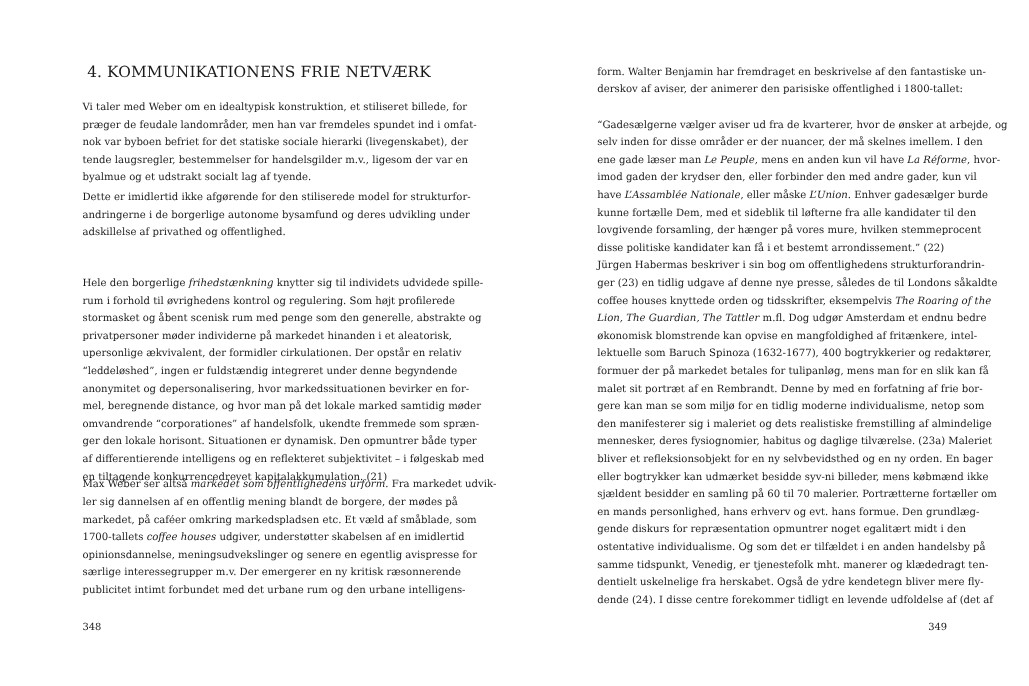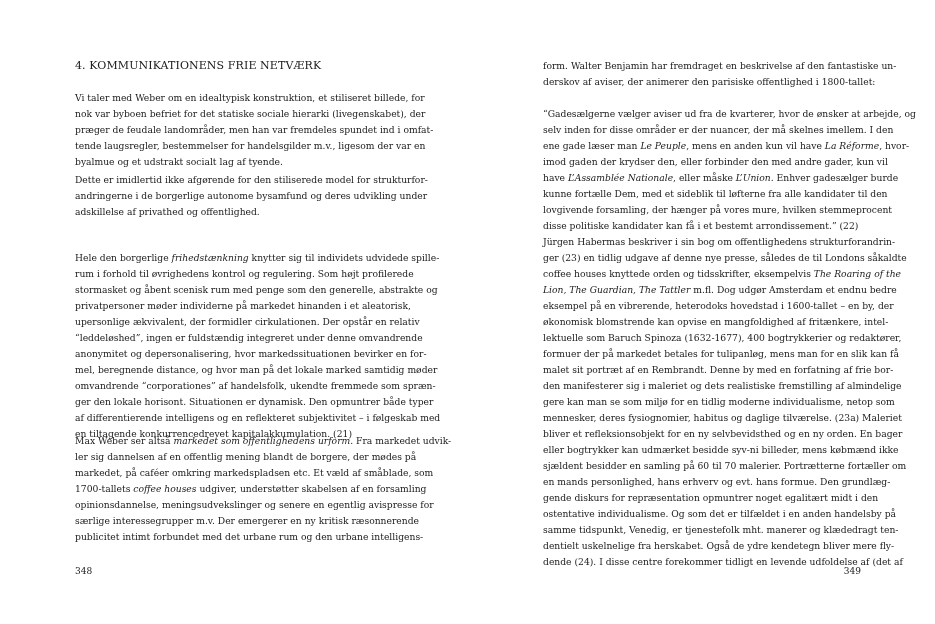--- a/index.html
+++ b/index.html
@@ -2,71 +2,71 @@
 <html><head>
 <meta charset="utf-8">
 <style>
   html, body { margin: 0; padding: 0; background: #ffffff; }
   body { width: 935px; height: 624px; position: relative; overflow: hidden;
          font-family: "DejaVu Serif", "Liberation Serif", serif; color: #1a1a1a; }
   .page { position: absolute; top: 0; }
   .page-left { left: 75px; width: 321px; }
   .page-right { left: 543px; width: 318px; }
   .text { font-size: 9.2px; line-height: 16px; text-align: justify; hyphens: manual; }
-  .chapter-title { position: absolute; top: 58px; left: 0; width: 100%; text-align: left;
-                   font-size: 11px; letter-spacing: 0.1px; line-height: 16px; }
+  .chapter-title { position: absolute; top: 58px; left: 0; width: 100%; text-align: center;
+                   font-size: 14px; letter-spacing: 0.1px; line-height: 16px; }
   .body-block { position: absolute; left: 0; width: 100%; }
   .line { display: block; text-align: justify; text-align-last: justify; white-space: nowrap; overflow: visible; height: 16px; }
   .line.last { text-align-last: left; }
   .subhead { font-weight: bold; }
   i { font-style: italic; }
   .page-number { position: absolute; top: 563px; font-size: 9px; line-height: 16px; }
   .page-left .page-number { left: 0; }
   .page-right .page-number { right: 0; }
 </style>
 </head>
 <body>
 
 <div class="page page-left">
   <div class="chapter-title text">4. KOMMUNIKATIONENS FRIE NETVÆRK</div>
 
   <div class="body-block text" style="top:90px">
     <span class="line">Vi taler med Weber om en idealtypisk konstruktion, et stiliseret billede, for</span>
+    <span class="line">præger de feudale landområder, men han var fremdeles spundet ind i omfat-</span>
     <span class="line">nok var byboen befriet for det statiske sociale hierarki (livegenskabet), der</span>
-    <span class="line">præger de feudale landområder, men han var fremdeles spundet ind i omfat-</span>
     <span class="line">tende laugsregler, bestemmelser for handelsgilder m.v., ligesom der var en</span>
     <span class="line last">byalmue og et udstrakt socialt lag af tyende.</span>
   </div>
 
   <div class="body-block text" style="top:172px">
     <span class="line">Dette er imidlertid ikke afgørende for den stiliserede model for strukturfor-</span>
     <span class="line">andringerne i de borgerlige autonome bysamfund og deres udvikling under</span>
     <span class="line last">adskillelse af privathed og offentlighed.</span>
   </div>
 
   <div class="body-block text" style="top:250px">
     <span class="line"><span>Hele den borgerlige </span><i>frihedstænkning</i><span> knytter sig til individets udvidede spille-</span></span>
     <span class="line">rum i forhold til øvrighedens kontrol og regulering. Som højt profilerede</span>
     <span class="line">stormasket og åbent scenisk rum med penge som den generelle, abstrakte og</span>
     <span class="line">privatpersoner møder individerne på markedet hinanden i et aleatorisk,</span>
     <span class="line">upersonlige ækvivalent, der formidler cirkulationen. Der opstår en relativ</span>
-    <span class="line">“leddeløshed”, ingen er fuldstændig integreret under denne omvandrende</span>
+    <span class="line">“leddeløshed”, ingen er fuldstændig integreret under denne begyndende</span>
     <span class="line">anonymitet og depersonalisering, hvor markedssituationen bevirker en for-</span>
     <span class="line">mel, beregnende distance, og hvor man på det lokale marked samtidig møder</span>
     <span class="line">omvandrende “corporationes” af handelsfolk, ukendte fremmede som spræn-</span>
     <span class="line">ger den lokale horisont. Situationen er dynamisk. Den opmuntrer både typer</span>
     <span class="line">af differentierende intelligens og en reflekteret subjektivitet – i følgeskab med</span>
     <span class="line last">en tiltagende konkurrencedrevet kapitalakkumulation. (21)</span>
   </div>
 
   <div class="body-block text" style="top:433px">
     <span class="line"><span>Max Weber ser altså </span><i>markedet som offentlighedens urform</i><span>. Fra markedet udvik-</span></span>
     <span class="line">ler sig dannelsen af en offentlig mening blandt de borgere, der mødes på</span>
     <span class="line">markedet, på caféer omkring markedspladsen etc. Et væld af småblade, som</span>
-    <span class="line"><span>1700-tallets </span><i>coffee houses</i><span> udgiver, understøtter skabelsen af en forsamling</span></span>
+    <span class="line"><span>1700-tallets </span><i>coffee houses</i><span> udgiver, understøtter skabelsen af en imidlertid</span></span>
     <span class="line">opinionsdannelse, meningsudvekslinger og senere en egentlig avispresse for</span>
     <span class="line">særlige interessegrupper m.v. Der emergerer en ny kritisk ræsonnerende</span>
     <span class="line">publicitet intimt forbundet med det urbane rum og den urbane intelligens-</span>
   </div>
 
   <div class="page-number">348</div>
 </div>
 
 <div class="page page-right">
   <div class="body-block text" style="top:58px">
@@ -83,27 +83,26 @@
     <span class="line">kunne fortælle Dem, med et sideblik til løfterne fra alle kandidater til den</span>
     <span class="line">lovgivende forsamling, der hænger på vores mure, hvilken stemmeprocent</span>
     <span class="line last">disse politiske kandidater kan få i et bestemt arrondissement.” (22)</span>
   </div>
 
   <div class="body-block text" style="top:234px">
     <span class="line">Jürgen Habermas beskriver i sin bog om offentlighedens strukturforandrin-</span>
     <span class="line">ger (23) en tidlig udgave af denne nye presse, således de til Londons såkaldte</span>
     <span class="line"><span>coffee houses knyttede orden og tidsskrifter, eksempelvis </span><i>The Roaring of the</i></span>
     <span class="line"><i>Lion, The Guardian, The Tattler</i><span> m.fl. Dog udgør Amsterdam et endnu bedre</span></span>
-    <span class="line">eksempel på en vibrerende, heterodoks hovedstad i 1600-tallet – en by, der</span>
     <span class="line">økonomisk blomstrende kan opvise en mangfoldighed af fritænkere, intel-</span>
     <span class="line">lektuelle som Baruch Spinoza (1632-1677), 400 bogtrykkerier og redaktører,</span>
     <span class="line">formuer der på markedet betales for tulipanløg, mens man for en slik kan få</span>
     <span class="line">malet sit portræt af en Rembrandt. Denne by med en forfatning af frie bor-</span>
+    <span class="line">gere kan man se som miljø for en tidlig moderne individualisme, netop som</span>
     <span class="line">den manifesterer sig i maleriet og dets realistiske fremstilling af almindelige</span>
-    <span class="line">gere kan man se som miljø for en tidlig moderne individualisme, netop som</span>
     <span class="line">mennesker, deres fysiognomier, habitus og daglige tilværelse. (23a) Maleriet</span>
     <span class="line">bliver et refleksionsobjekt for en ny selvbevidsthed og en ny orden. En bager</span>
     <span class="line">eller bogtrykker kan udmærket besidde syv-ni billeder, mens købmænd ikke</span>
     <span class="line">sjældent besidder en samling på 60 til 70 malerier. Portrætterne fortæller om</span>
     <span class="line">en mands personlighed, hans erhverv og evt. hans formue. Den grundlæg-</span>
     <span class="line">gende diskurs for repræsentation opmuntrer noget egalitært midt i den</span>
     <span class="line">ostentative individualisme. Og som det er tilfældet i en anden handelsby på</span>
     <span class="line">samme tidspunkt, Venedig, er tjenestefolk mht. manerer og klædedragt ten-</span>
     <span class="line">dentielt uskelnelige fra herskabet. Også de ydre kendetegn bliver mere fly-</span>
     <span class="line">dende (24). I disse centre forekommer tidligt en levende udfoldelse af (det af</span>

